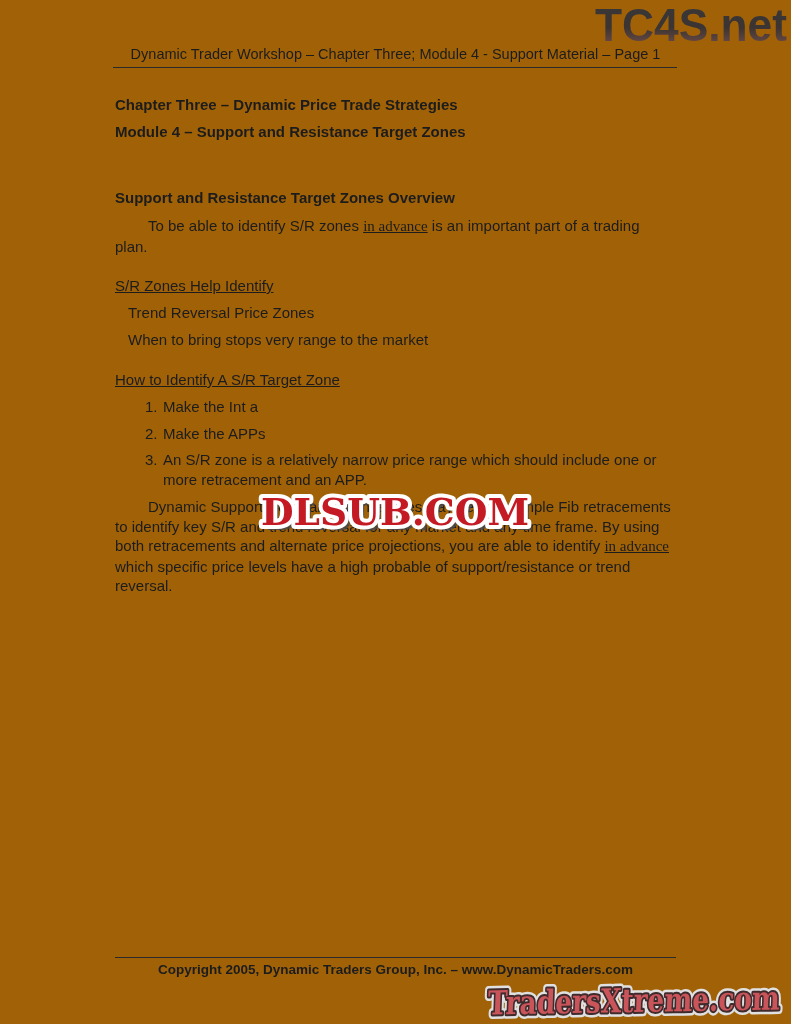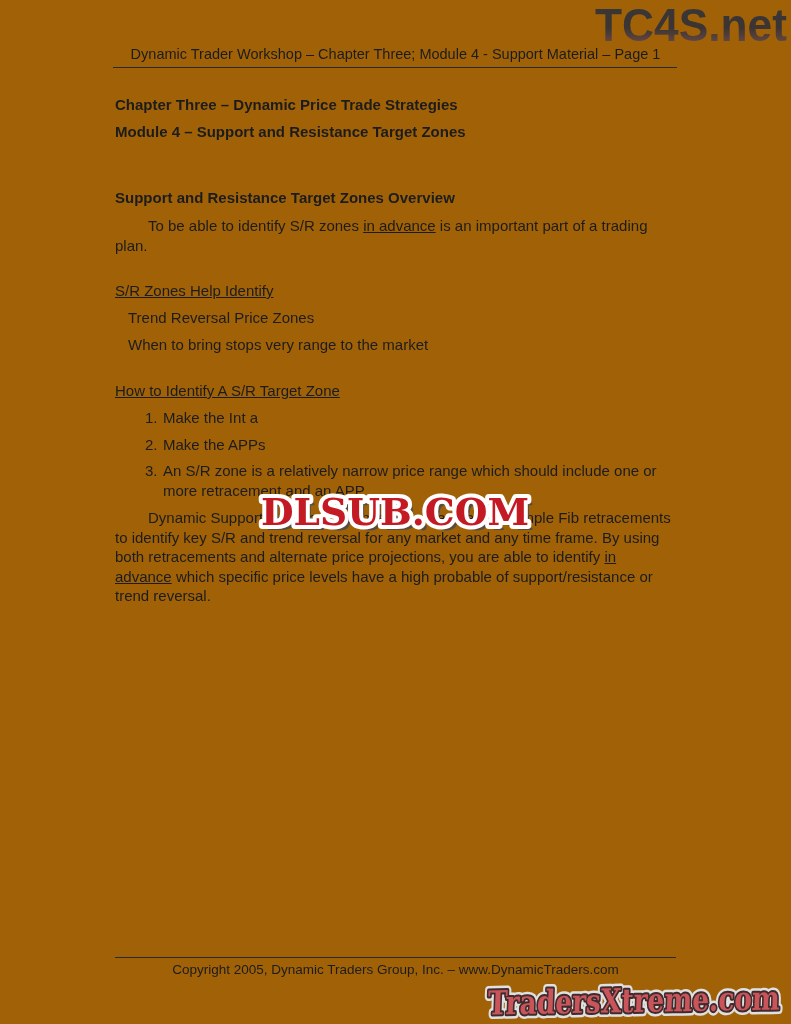--- a/index.html
+++ b/index.html
@@ -47,23 +47,23 @@
     right: 115px;
     padding-top: 7px;
     font-size: 15px;
     line-height: 19.5px;
   }
   .h-bold { font-weight: bold; line-height: 20px; }
   .h-module { margin-top: 7px; }
   .h-overview { margin-top: 46px; }
   .para { margin-top: 8px; }
   .para-indent { text-indent: 33px; }
-  .u { text-decoration: underline; }
+  .u { text-decoration: underline; font-family: Liberation Serif, serif; }
   .section-underlined {
-    margin-top: 26px;
+    margin-top: 20px;
     line-height: 20px;
     text-decoration: underline;
   }
   .section-underlined.howto { }
   .plain-item { margin-top: 7px; padding-left: 13px; line-height: 20px; }
   .num-list { margin-top: 0; }
   .num-item { display: flex; margin-top: 7px; }
   .num-item .num {
     flex: none;
     width: 18px;
@@ -91,20 +91,21 @@
     right: 115px;
     border-top: 1px solid #2a2a2a;
   }
   .copyright {
     position: absolute;
     top: 962px;
     left: 115px;
     right: 115px;
     text-align: center;
     font-size: 13.5px;
+    font-weight: bold;
   }
   .tradersxtreme-logo {
     position: absolute;
     right: 0;
     top: 982px;
     width: 312px;
     height: 40px;
   }
 </style>
 </head>

